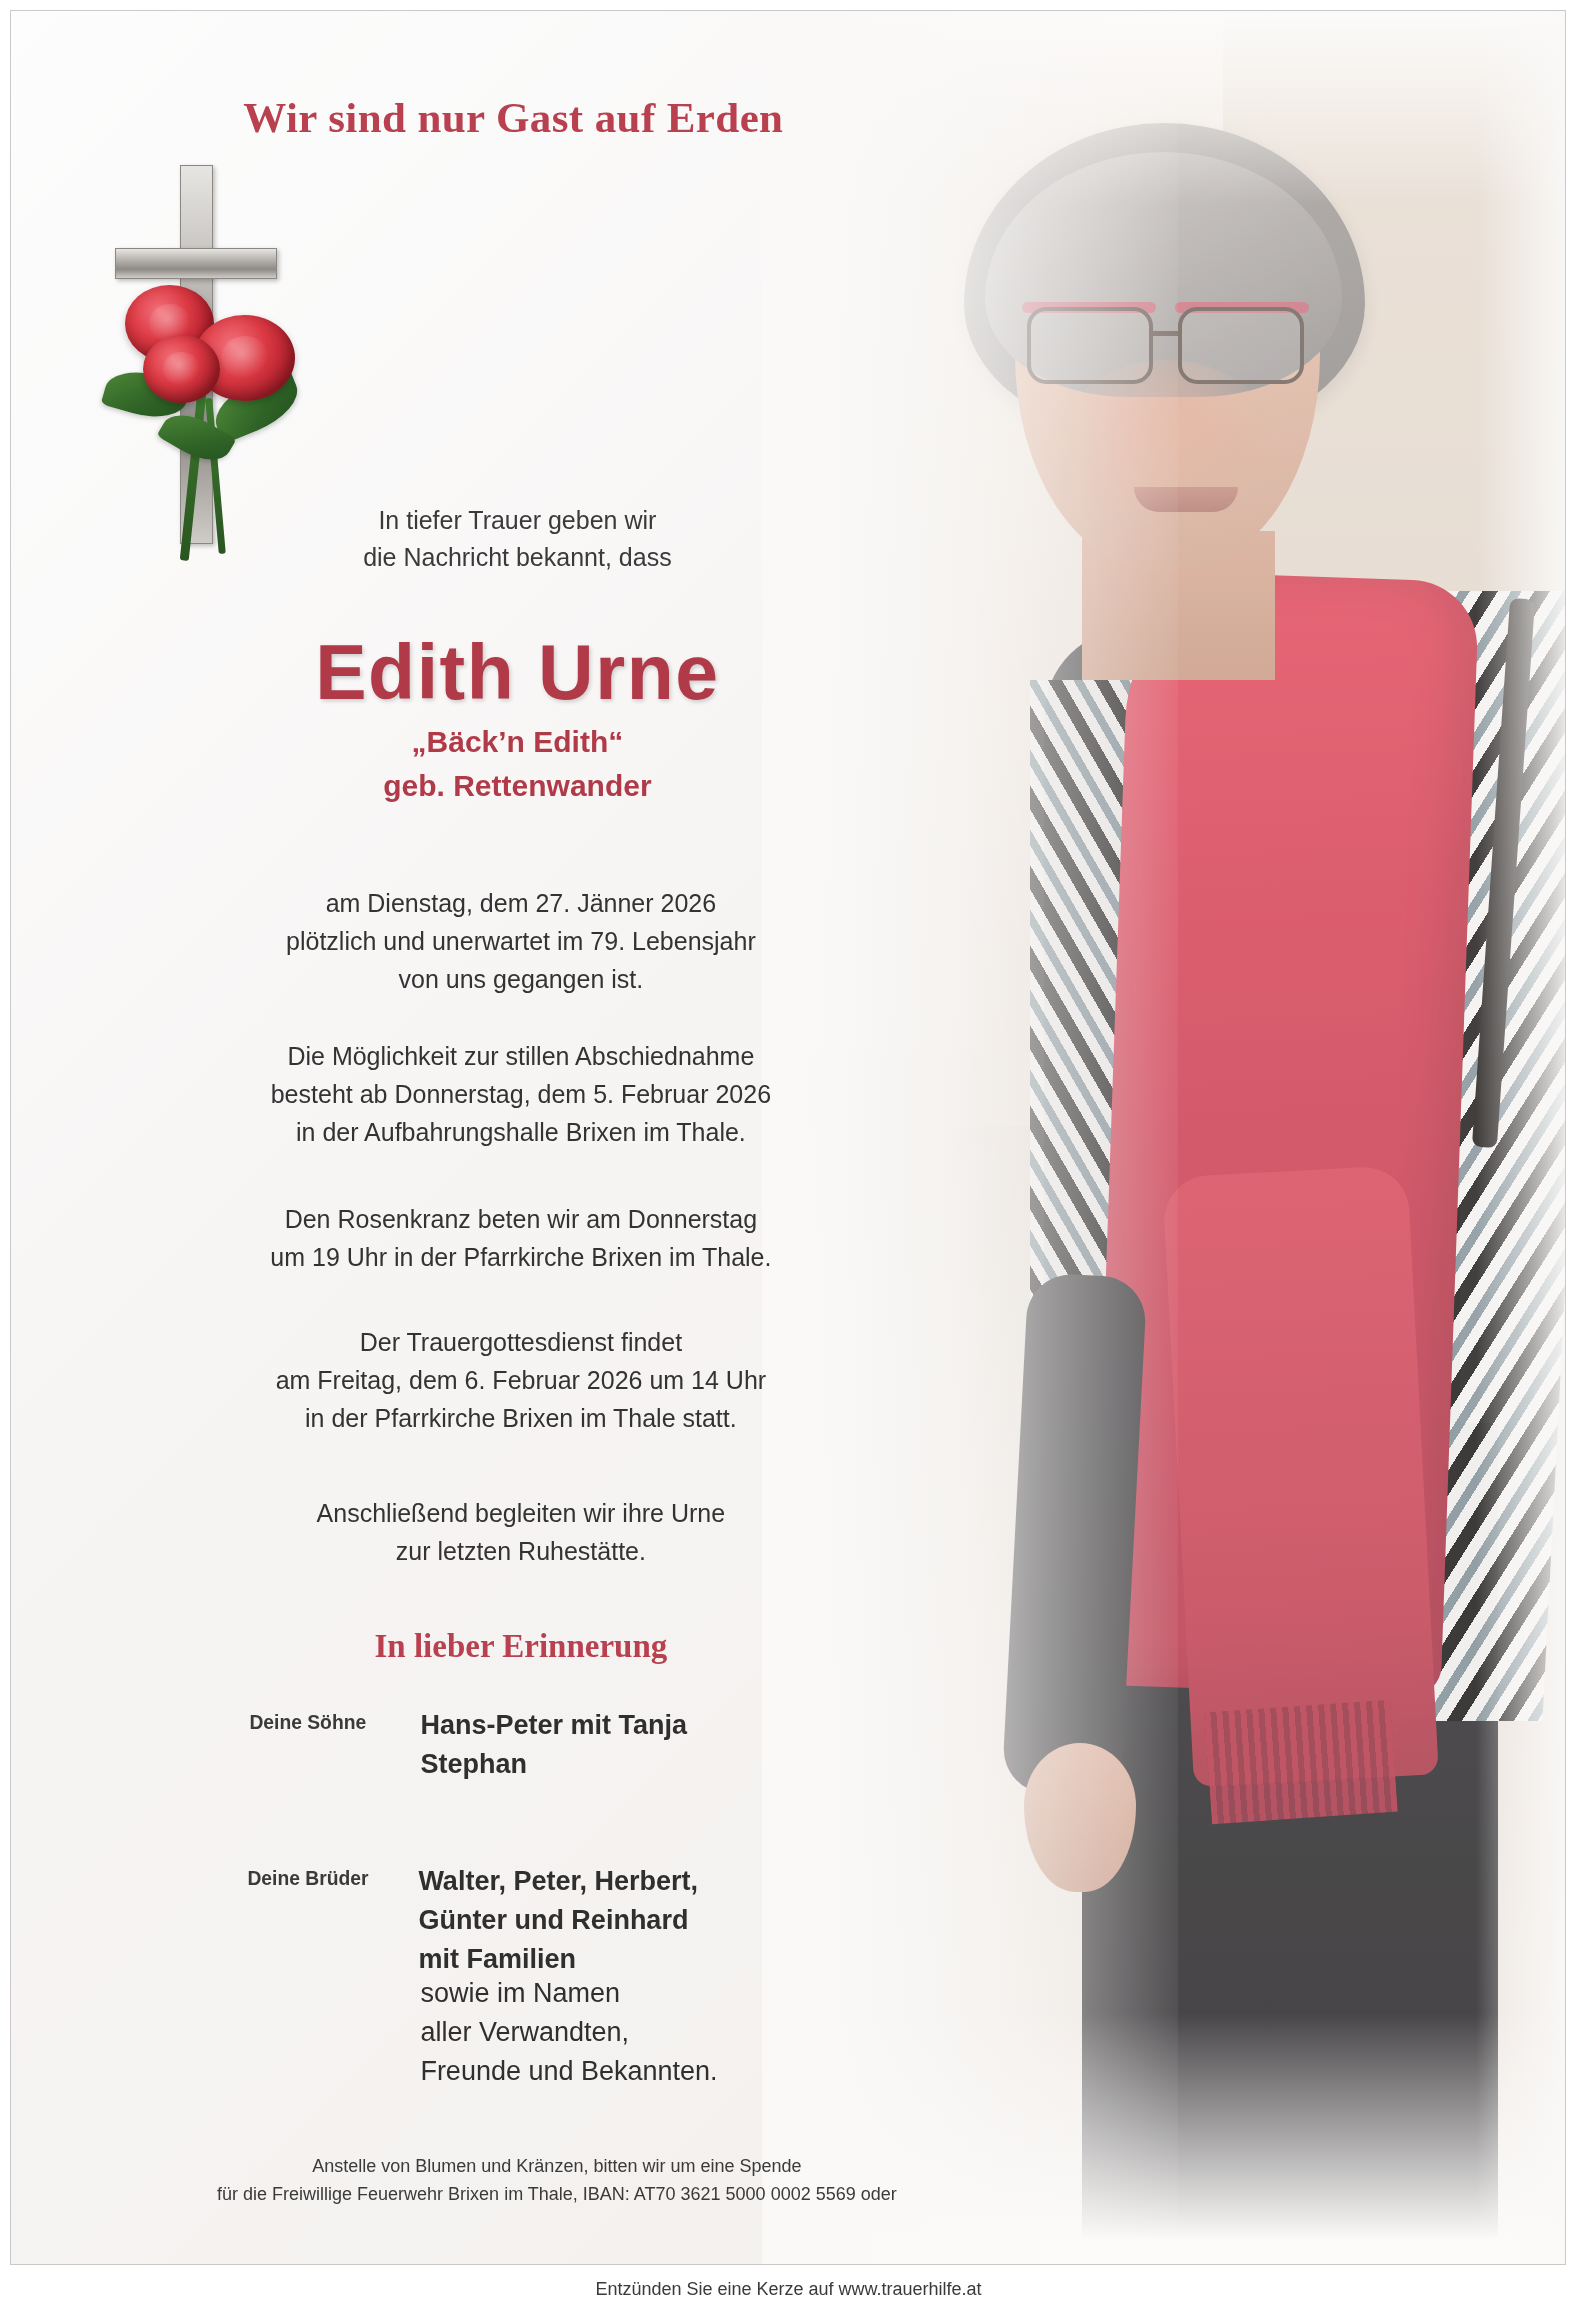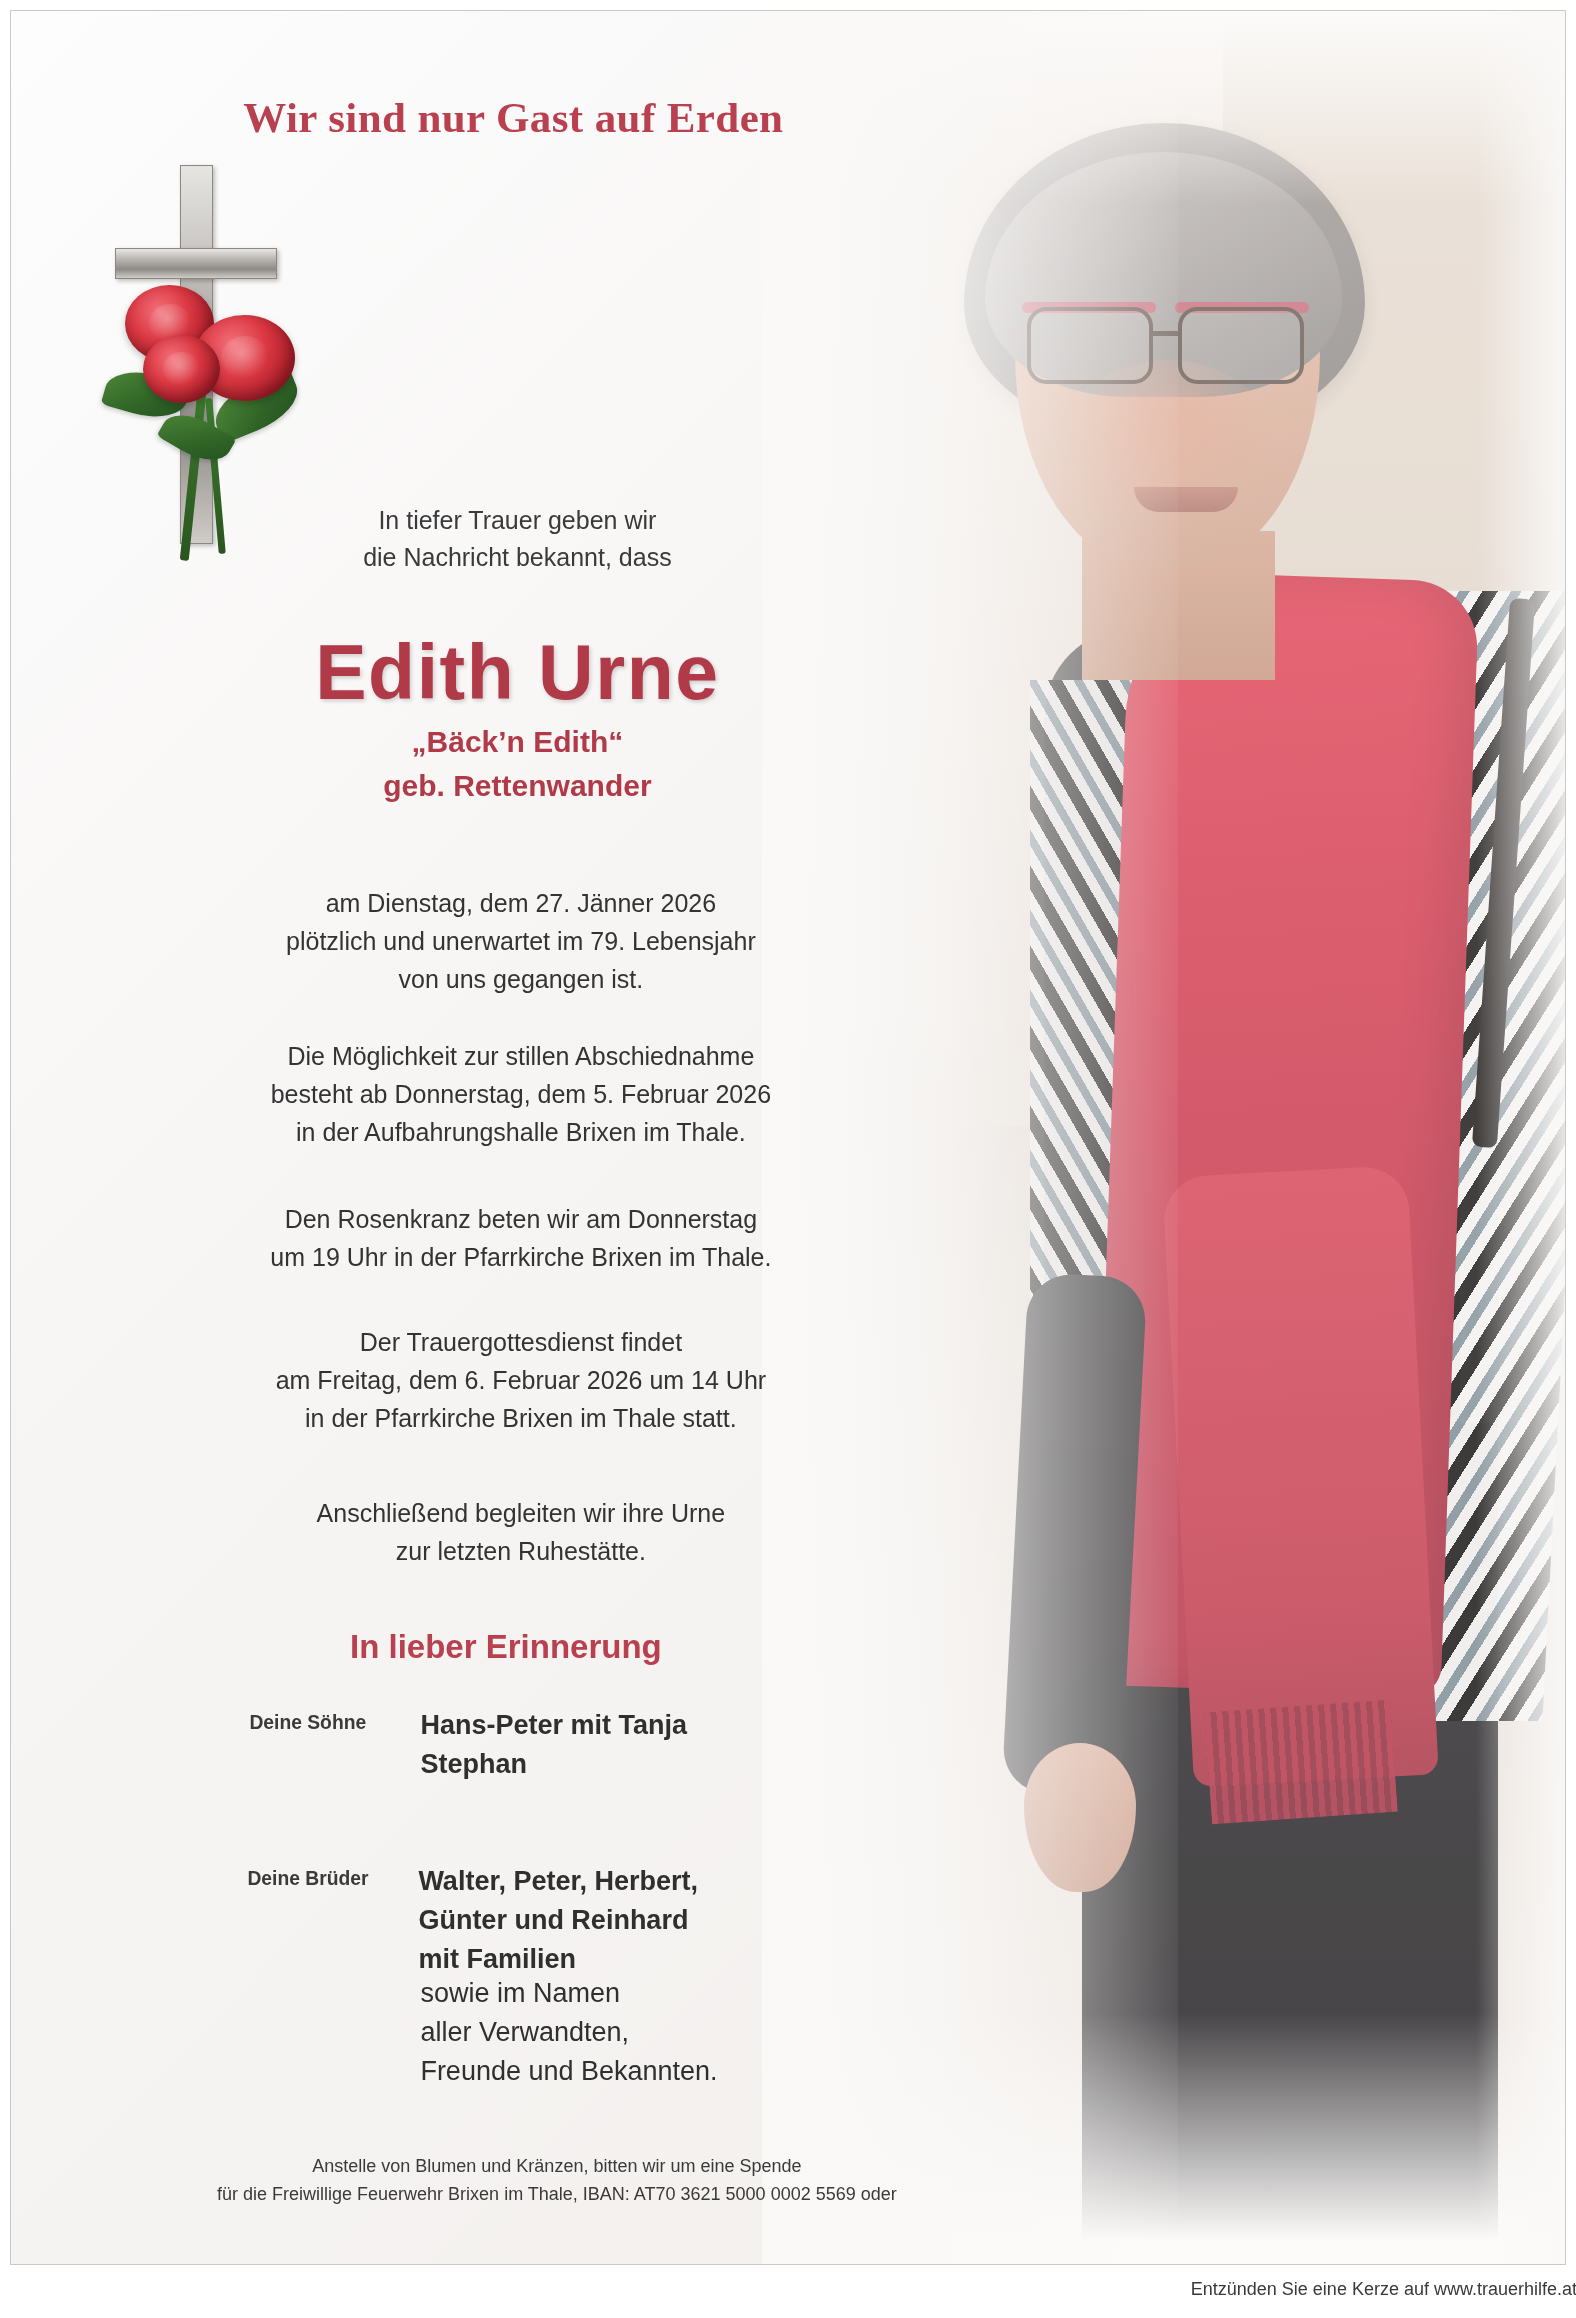--- a/index.html
+++ b/index.html
@@ -329,22 +329,22 @@
     color: #333;
   }
   #p-death { top: 873px; }
   #p-abschied { top: 1026px; }
   #p-rosenkranz { top: 1189px; }
   #p-gottesdienst { top: 1312px; }
   #p-urne { top: 1483px; }
 
   #memory {
     position: absolute;
-    left: 156px; top: 1617px; width: 587px;
-    font-family: Liberation Sans, sans-serif;
+    left: 171px; top: 1617px; width: 587px;
+    font-family: Liberation Serif, serif;
     font-size: 33px;
     font-weight: 700;
     color: #b8404f;
   }
 
   .rel-block {
     position: absolute;
     display: flex;
     align-items: flex-start;
     text-align: left;
@@ -380,21 +380,21 @@
     text-align: center;
     font-size: 18px;
     line-height: 28px;
     color: #3a3a3a;
   }
 
   #footer {
     position: absolute;
     left: 0; bottom: 19.3px;
     width: 1577px;
-    text-align: right;
+    text-align: center;
     font-size: 18px;
     color: #3a3a3a;
     margin-top: 16px;
   }
   .nowrap { white-space: nowrap; }
 </style>
 </head>
 <body>
 
 <div id="card">

